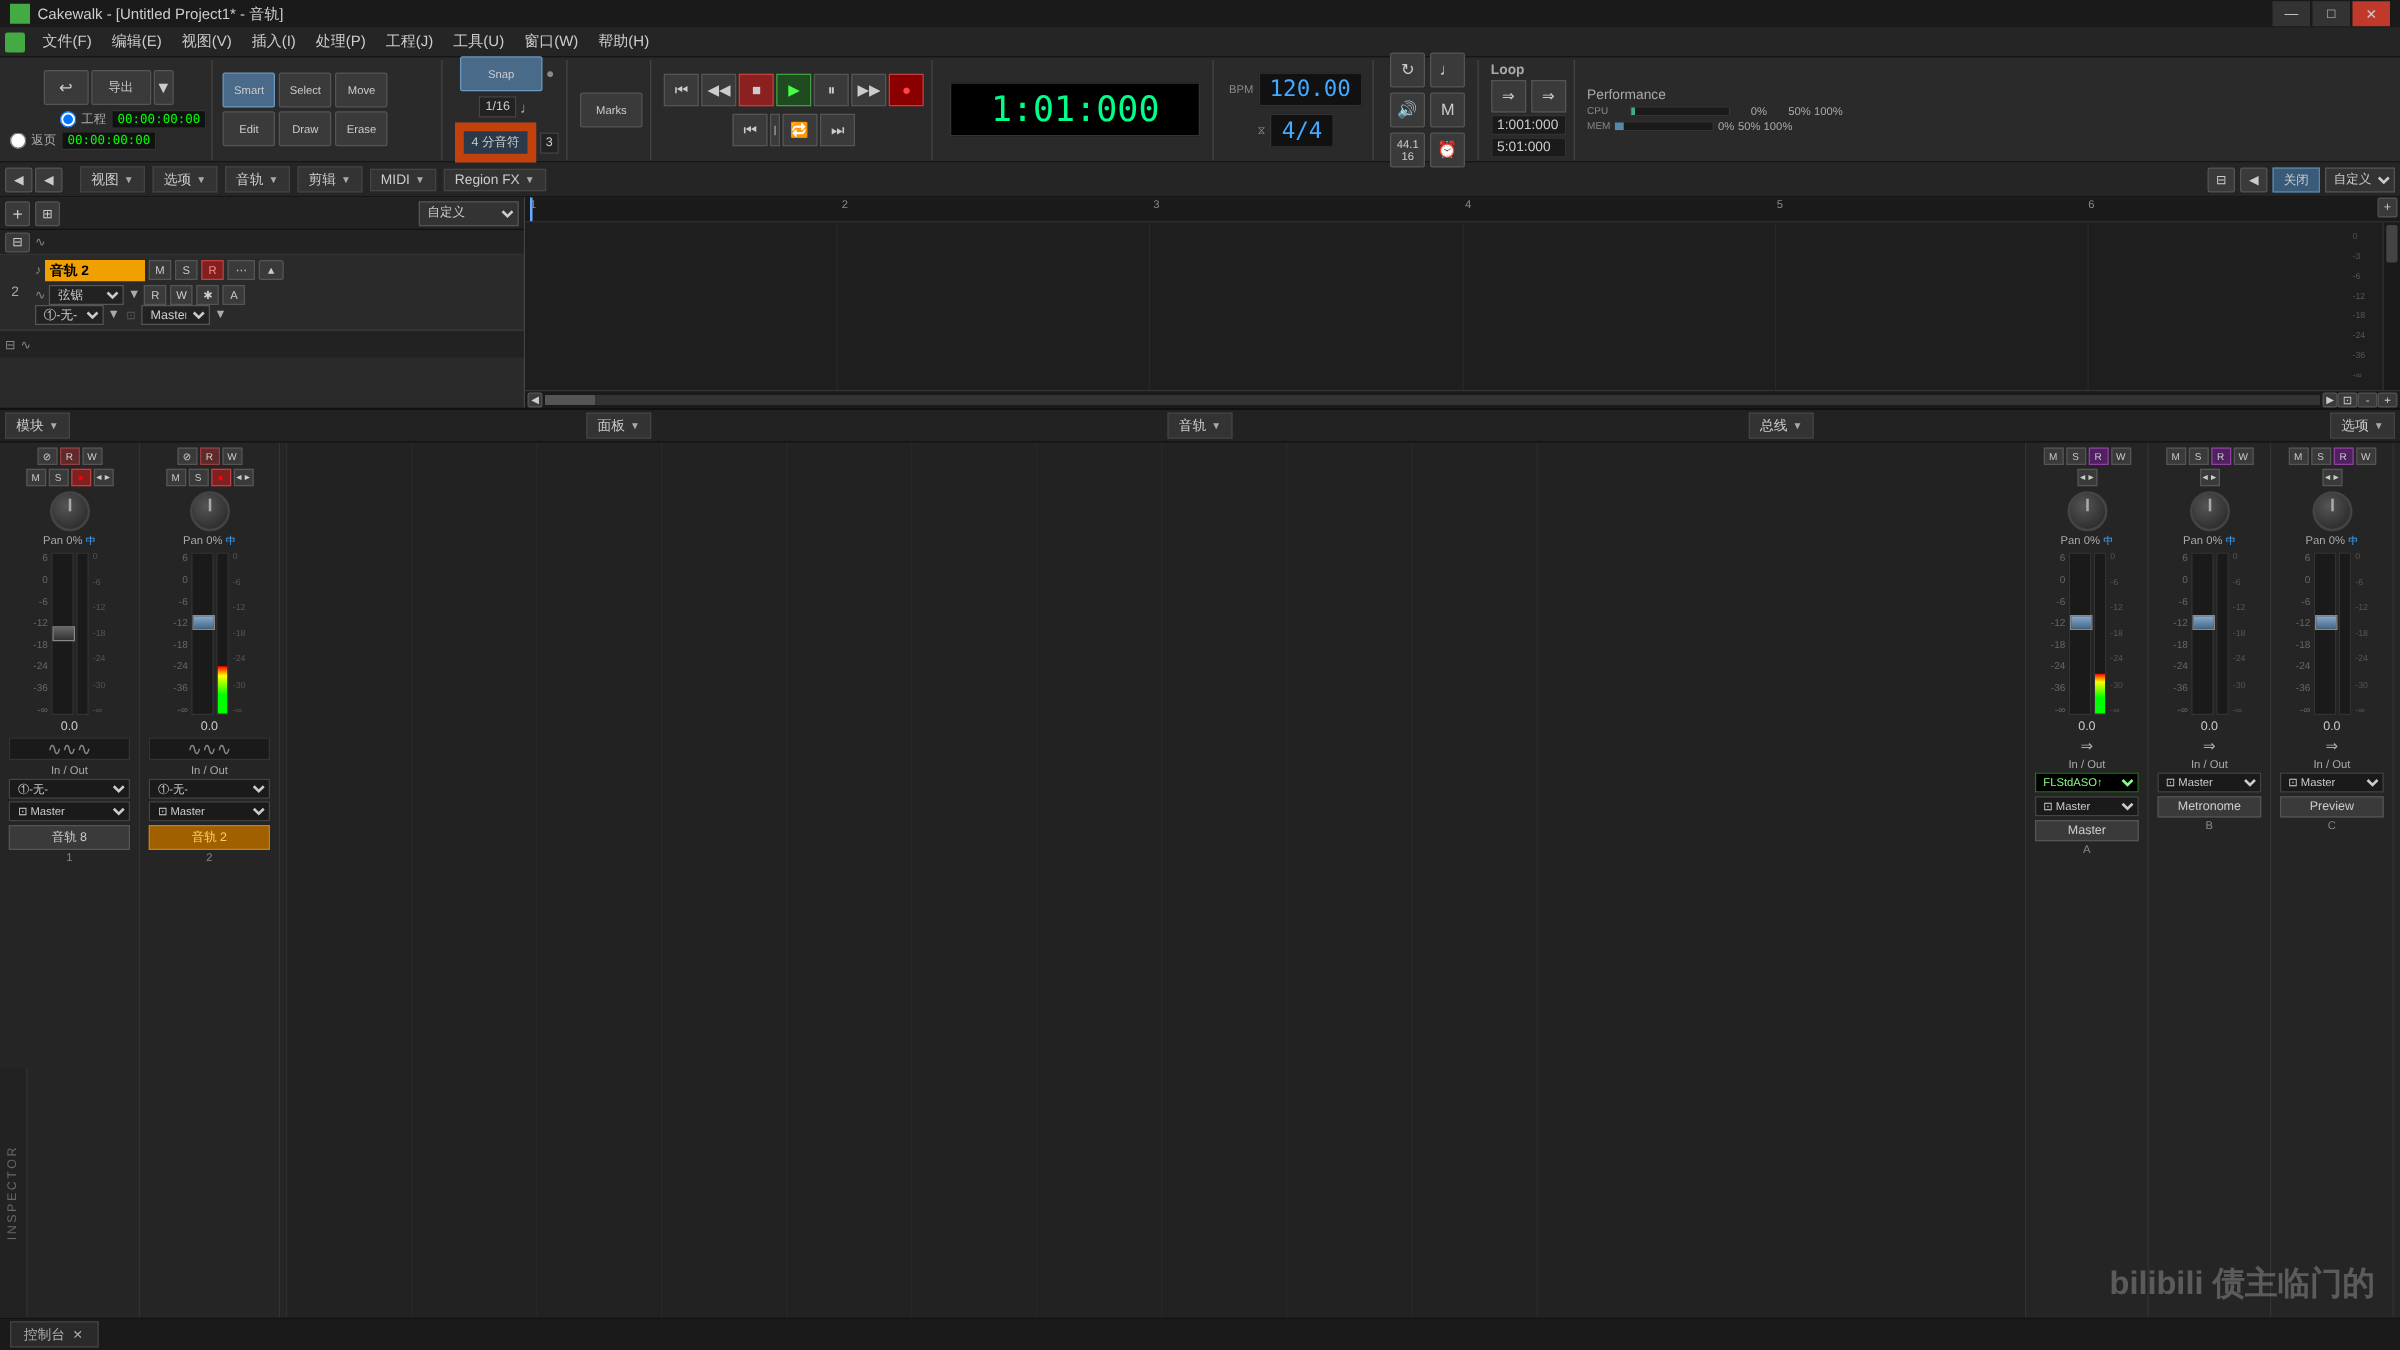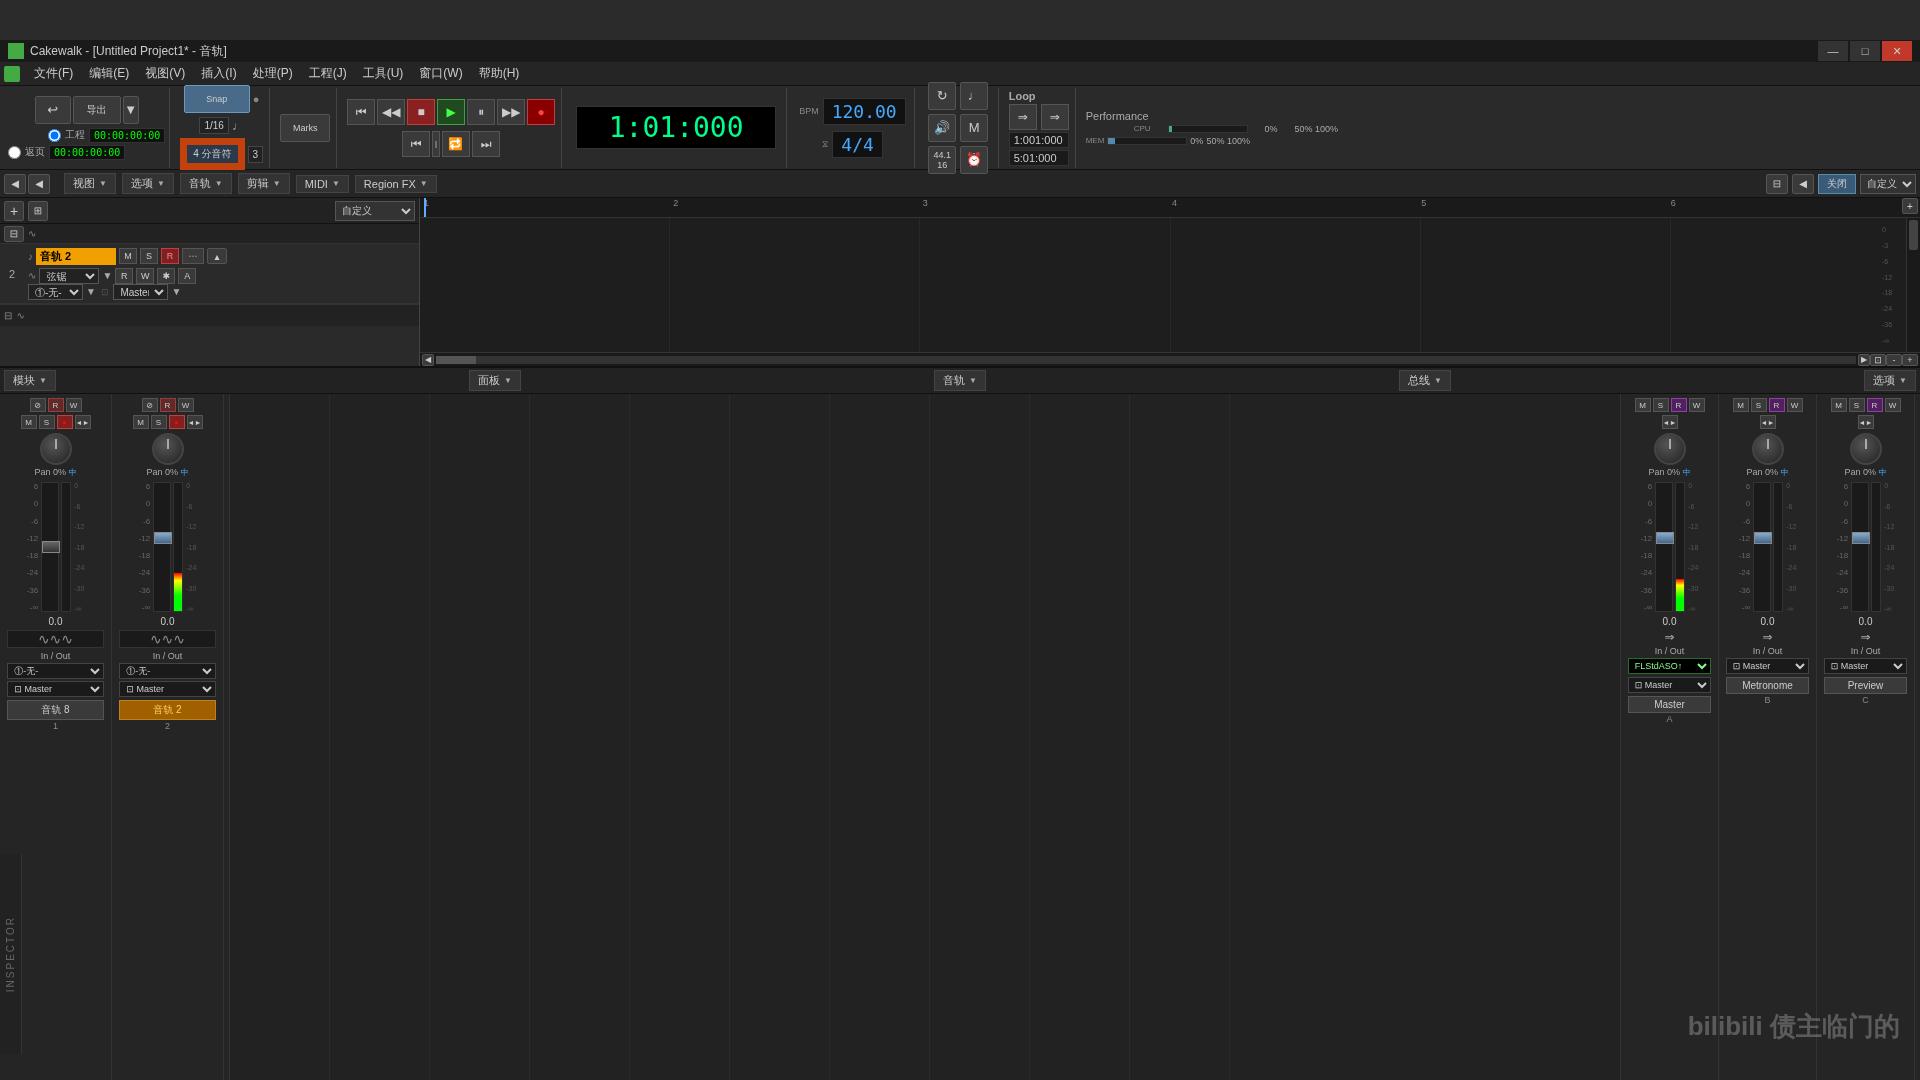--- a/index.html
+++ b/index.html
@@ -14,21 +14,20 @@
     }
     
     #title-bar {
       height: 22px;
       background: #1a1a1a;
       display: flex;
       align-items: center;
       padding: 0 8px;
       color: #ccc;
       font-size: 12px;
-      margin-top: 40px;
     }
     #title-bar .title-icon { width: 16px; height: 16px; background: #4a4; margin-right: 6px; display: inline-block; }
     #title-bar .win-controls { margin-left: auto; display: flex; gap: 2px; }
     #title-bar .win-btn { width: 30px; height: 20px; background: #333; border: none; color: #ccc; cursor: pointer; font-size: 11px; display: flex; align-items: center; justify-content: center; }
     #title-bar .win-btn.close { background: #c0392b; }
 
     
     #menu-bar {
       height: 24px;
       background: #252525;
@@ -616,20 +615,28 @@
         <span style="background:#111;color:#0f0;font-family:monospace;font-size:10px;padding:1px 4px;border:1px solid #333;">00:00:00:00</span>
       </label>
       <label style="display:flex;gap:4px;align-items:center;font-size:10px;color:#aaa;">
         <input type="radio" name="timeformat" style="">
         <span>返页</span>
         <span style="background:#111;color:#0f0;font-family:monospace;font-size:10px;padding:1px 4px;border:1px solid #333;">00:00:00:00</span>
       </label>
     </div>
   </div>
 
+  <div class="toolbar-section" style="height:80px;gap:3px;flex-wrap:wrap;align-content:center;width:180px;">
+    <button class="tool-btn active" style="width:42px;font-size:9px;">Smart</button>
+    <button class="tool-btn" style="width:42px;font-size:9px;">Select</button>
+    <button class="tool-btn" style="width:42px;font-size:9px;">Move</button>
+    <button class="tool-btn" style="width:42px;font-size:9px;">Edit</button>
+    <button class="tool-btn" style="width:42px;font-size:9px;">Draw</button>
+    <button class="tool-btn" style="width:42px;font-size:9px;">Erase</button>
+  </div>
 
   <div class="toolbar-section" style="height:80px;flex-direction:column;gap:4px;justify-content:center;padding:0 6px;">
     <div style="display:flex;gap:3px;align-items:center;">
       <button class="tool-btn active" style="width:66px;font-size:9px;">Snap</button>
       <span style="font-size:11px;color:#888;">●</span>
     </div>
     <div style="display:flex;gap:3px;align-items:center;">
       <span style="background:#222;border:1px solid #444;padding:2px 4px;font-size:10px;color:#ccc;">1/16</span>
       <span style="font-size:12px;color:#aaa;">♩</span>
     </div>
@@ -691,21 +698,21 @@
       <button class="trans-btn">⇒</button>
       <button class="trans-btn">⇒</button>
     </div>
     <div class="loop-time">1:001:000</div>
     <div class="loop-time">5:01:000</div>
   </div>
 
   <div class="perf-section">
     <span class="perf-label">Performance</span>
     <div style="display:flex;flex-direction:column;gap:2px;">
-      <div style="display:flex;gap:17px;align-items:center;margin-left:48px;">
+      <div style="display:flex;gap:17px;align-items:center;">
         <span style="font-size:8px;color:#888;">CPU</span>
         <div class="perf-bar">
             <div class="perf-fill" style="width:5%;background:#4a8;"></div>
           </div>
         <span style="font-size:9px;color:#aaa;">0%</span>
         <span style="font-size:9px;color:#aaa;">50% 100%</span>
       </div>
       <div style="display:flex;gap:3px;align-items:center;">
         <span style="font-size:8px;color:#888;">MEM</span>
         <div class="perf-bar">

